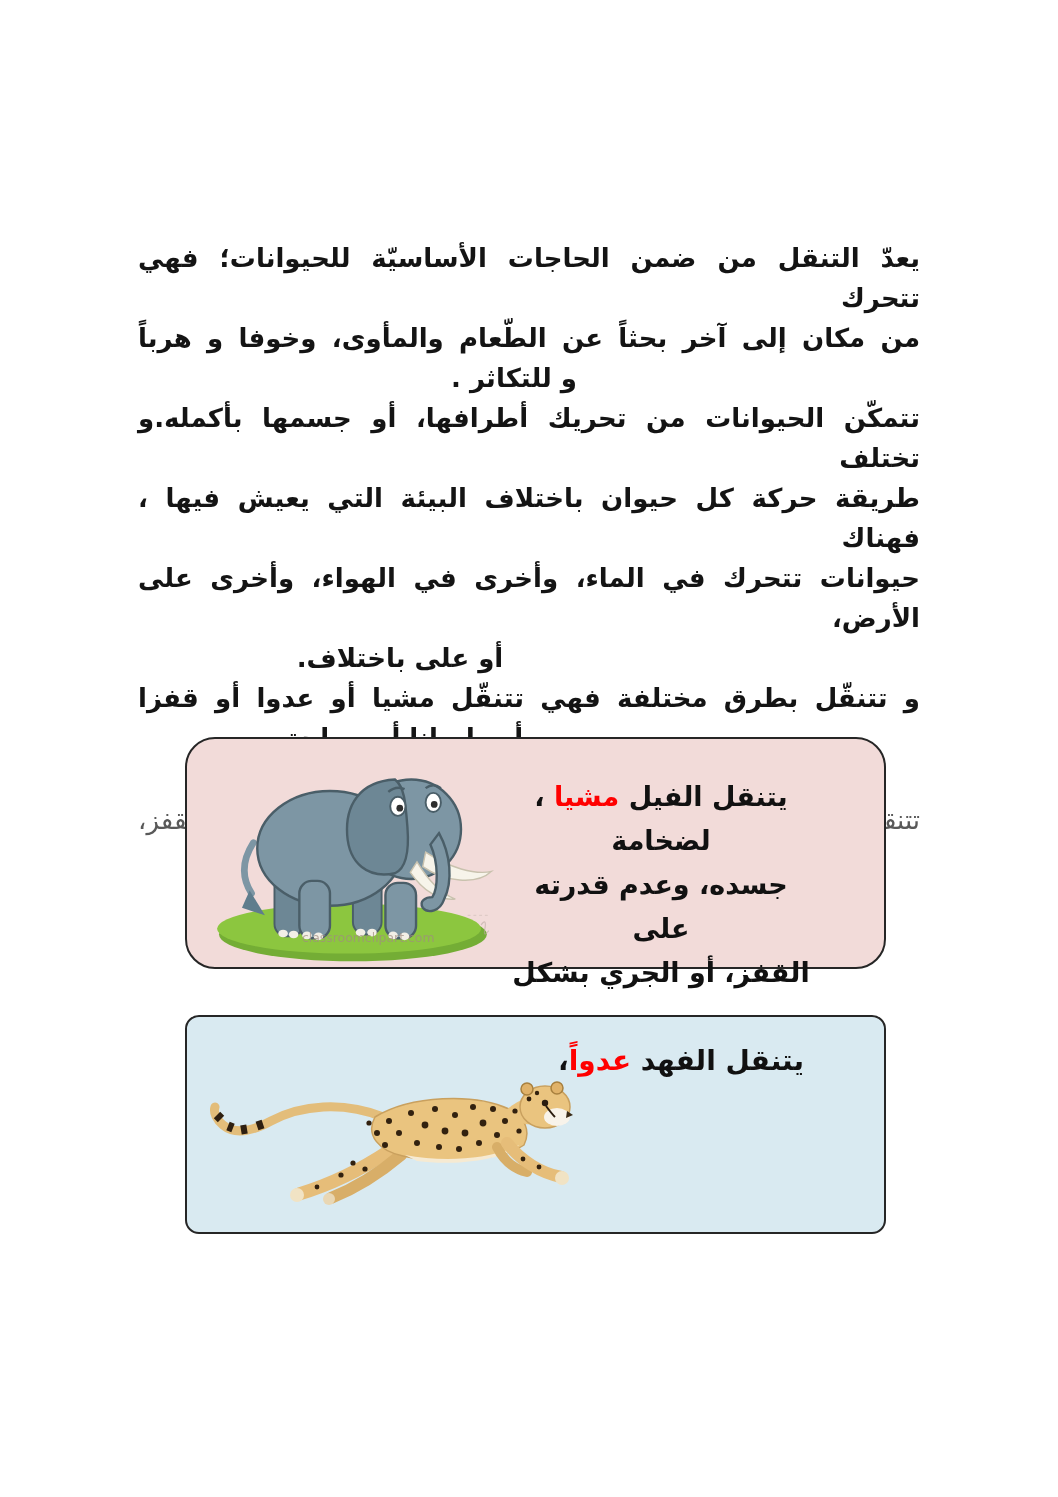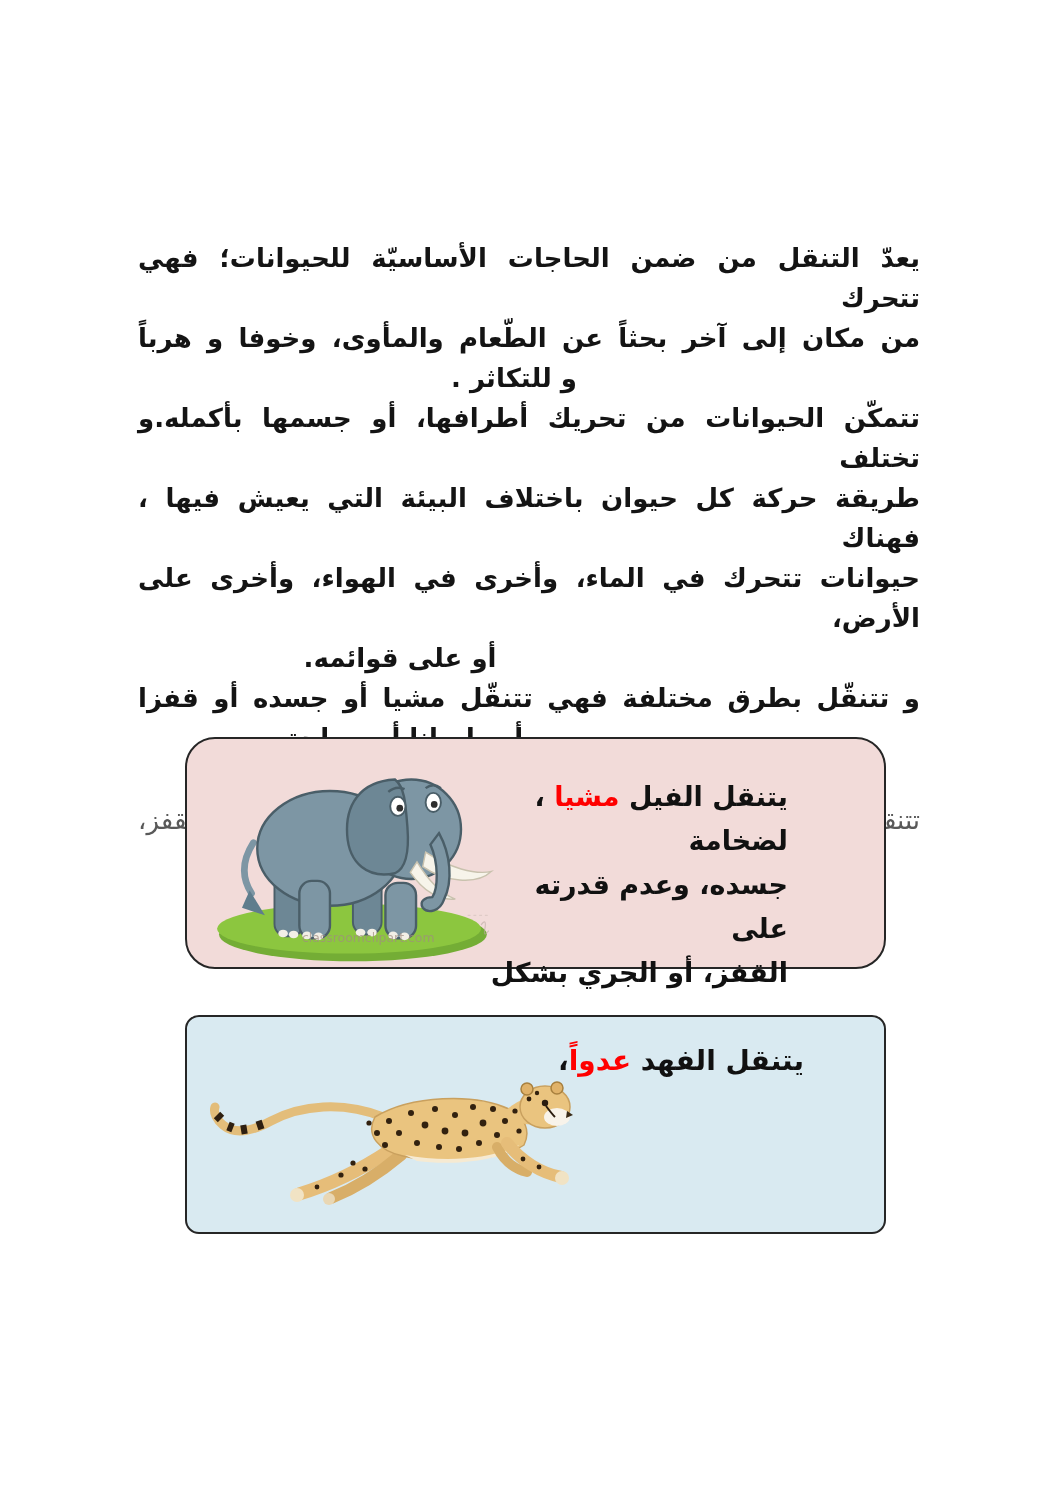--- a/index.html
+++ b/index.html
@@ -13,40 +13,40 @@
   .just{text-align:justify;text-align-last:justify;}
   .short{text-align:center;}
   .heading{font-size:30px;line-height:42px;font-weight:bold;color:#ff0000;text-align:center;}
   .gray{color:#595959;font-weight:400;}
   .red{color:#ff0000;}
   
   .card{position:absolute;left:185px;width:697px;border:2px solid #262626;direction:rtl;}
   .card.pink{top:725px;height:228px;background:#f2dbd9;border-radius:30px;}
   .card.blue{top:1003px;height:215px;background:#d9eaf1;border-radius:14px;}
   .card-text{position:absolute;text-align:right;font-weight:700;color:#111;}
-  .pink-text{top:36px;right:96px;width:310px;font-size:27px;line-height:44px;}
+  .pink-text{top:36px;right:68px;width:310px;font-size:27px;line-height:44px;text-align:center;}
   .blue-text{top:18px;right:80px;width:250px;font-size:28px;line-height:52px;}
   .animal-svg{position:absolute;}
   .eleph-svg{left:14px;top:8px;width:300px;height:220px;}
   .cheet-svg{left:6px;top:38px;width:400px;height:160px;}
 </style>
 </head>
 <body>
 
 <div class="page">
 
   <div class="textcol">
     <div class="ln just">يعدّ التنقل  من ضمن الحاجات الأساسيّة للحيوانات؛ فهي تتحرك</div>
     <div class="ln just">من مكان إلى آخر بحثاً عن الطّعام والمأوى، وخوفا و هرباً</div>
     <div class="ln short" style="padding-right:30px;">و للتكاثر .</div>
     <div class="ln just">تتمكّن الحيوانات من تحريك أطرافها، أو جسمها بأكمله.و تختلف</div>
     <div class="ln just">طريقة حركة كل حيوان  باختلاف البيئة التي يعيش فيها ، فهناك</div>
     <div class="ln just">حيوانات تتحرك في الماء، وأخرى في الهواء، وأخرى على الأرض،</div>
-    <div class="ln short" style="padding-right:258px;">أو على قوائمه.</div>
-    <div class="ln just">و تتنقّل  بطرق مختلفة  فهي  تتنقّل مشيا أو جسده أو قفزا</div>
+    <div class="ln short" style="padding-right:258px;">أو على باختلاف.</div>
+    <div class="ln just">و تتنقّل  بطرق مختلفة  فهي  تتنقّل مشيا أو عدوا أو قفزا</div>
     <div class="ln short" style="padding-right:268px;">أو طيرانا  أو سباحة .</div>
     <div class="heading">التنقّل في البرّ :</div>
     <div class="ln just gray">تتنقل الحيوانات في البر، معتمدةً على المشـي أو الجري، أو القفز،</div>
     <div class="ln short gray" style="padding-right:148px;">أو الزحف .</div>
   </div>
 
   <div class="card pink">
     <svg class="animal-svg eleph-svg" viewBox="0 0 300 230" xmlns="http://www.w3.org/2000/svg">
 
       <ellipse cx="152" cy="196" rx="140" ry="28" fill="#74ad35"></ellipse>

